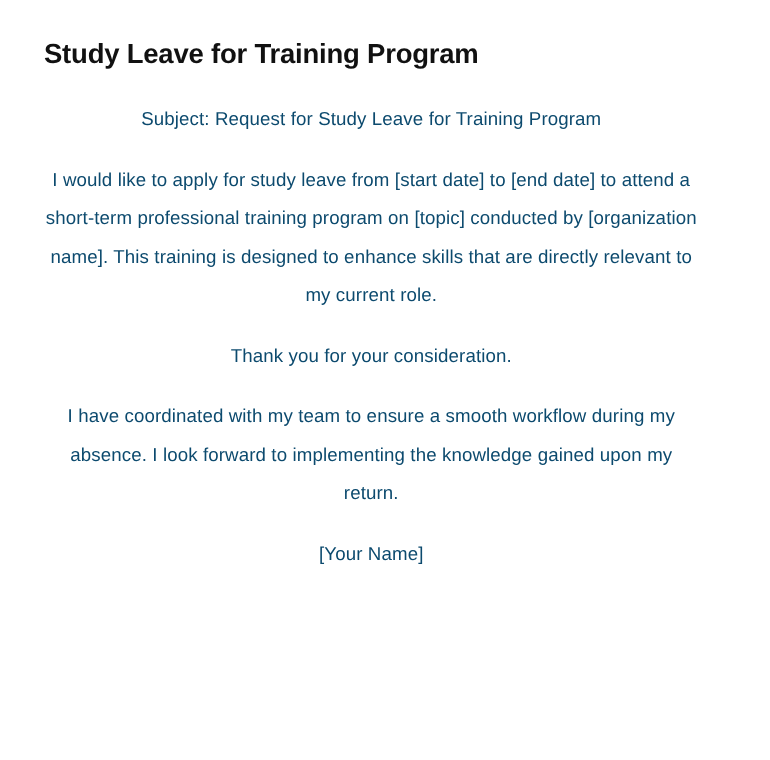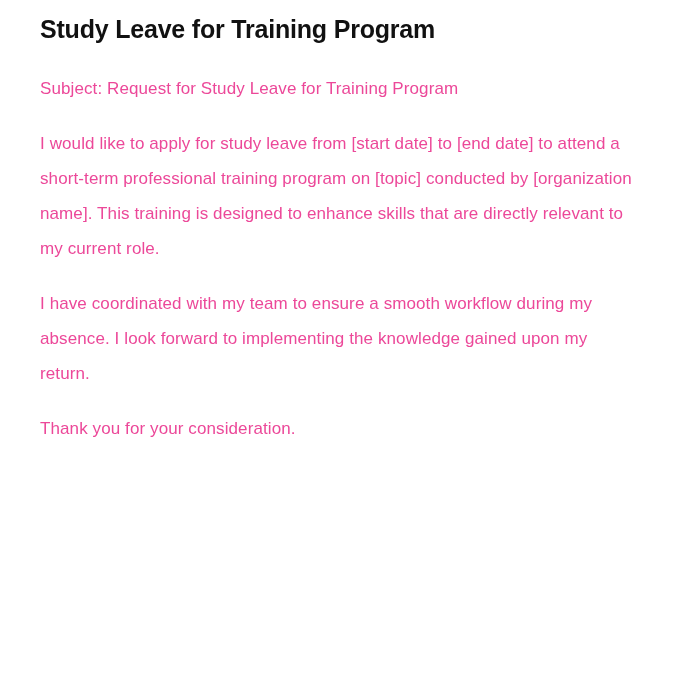--- a/index.html
+++ b/index.html
@@ -11,49 +11,51 @@
   body {
     width: 700px;
     height: 691px;
     font-family: "Liberation Sans", sans-serif;
     overflow: hidden;
   }
   .page {
     width: 700px;
     height: 591px;
     background: #ffffff;
-    padding: 12px 45px 0 40px;
+    padding: 32px 45px 0 40px;
   }
   .page-title {
     font-size: 25px;
     font-weight: 700;
     color: #111111;
     letter-spacing: -0.2px;
     line-height: 34px;
     margin: 0 0 25px 0;
   }
   .para {
     font-size: 17px;
     font-weight: 400;
-    color: #ec4899;
+    color: #0c4a6e;
     line-height: 35px;
     margin: 0 0 20px 0;
     max-width: 595px;
     letter-spacing: 0.1px;
+    text-align: center;
   }
 </style>
 </head>
 <body>
 
 <main class="page">
   <h1 class="page-title">Study Leave for Training Program</h1>
 
   <p class="para">Subject: Request for Study Leave for Training Program</p>
 
 
   <p class="para">I would like to apply for study leave from [start date] to [end date] to attend a short-term professional training program on [topic] conducted by [organization name]. This training is designed to enhance skills that are directly relevant to my current role.</p>
 
+  <p class="para">Thank you for your consideration.</p>
+
   <p class="para">I have coordinated with my team to ensure a smooth workflow during my absence. I look forward to implementing the knowledge gained upon my return.</p>
 
-  <p class="para">Thank you for your consideration.</p>
 
-
+  <p class="para">[Your Name]</p>
 </main>
 
 </body></html>

